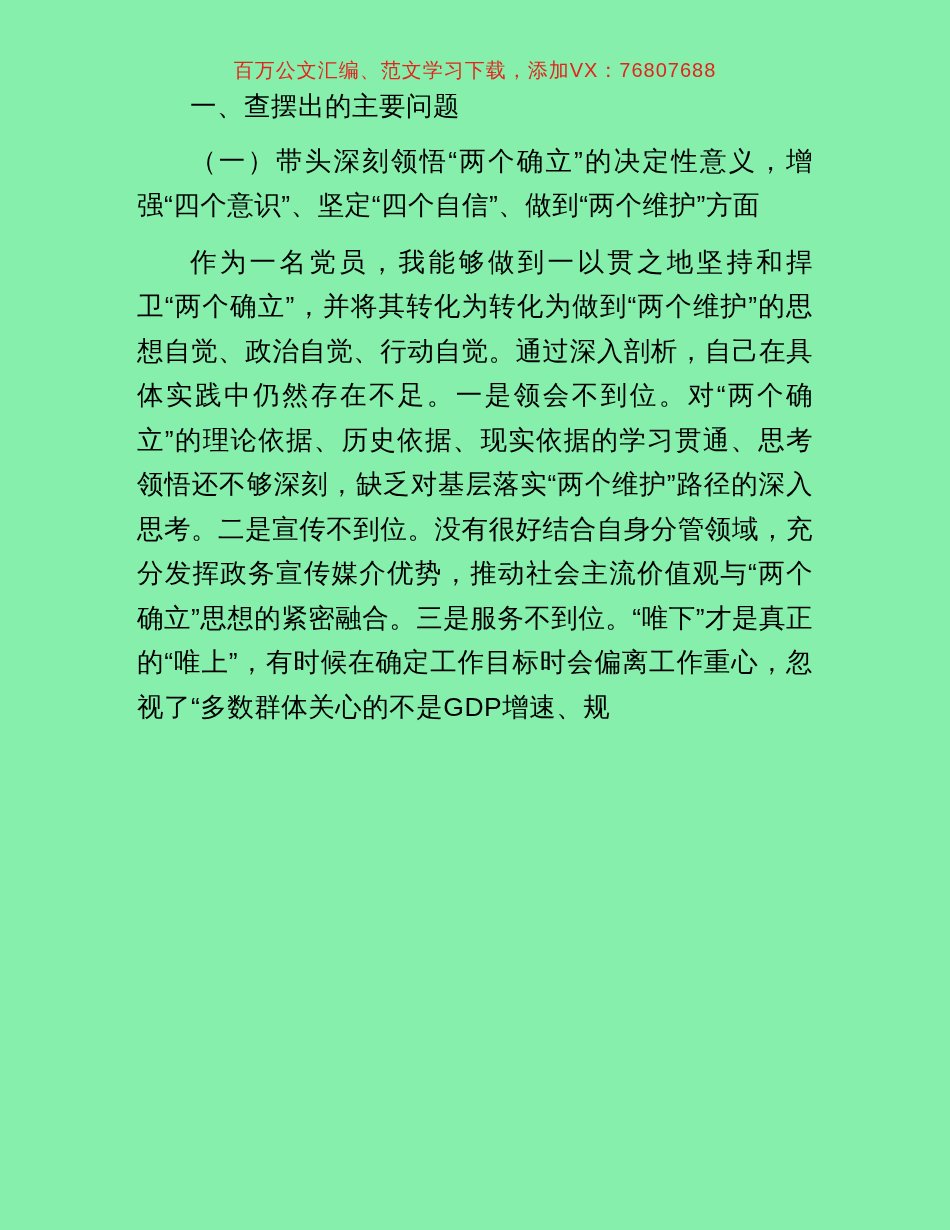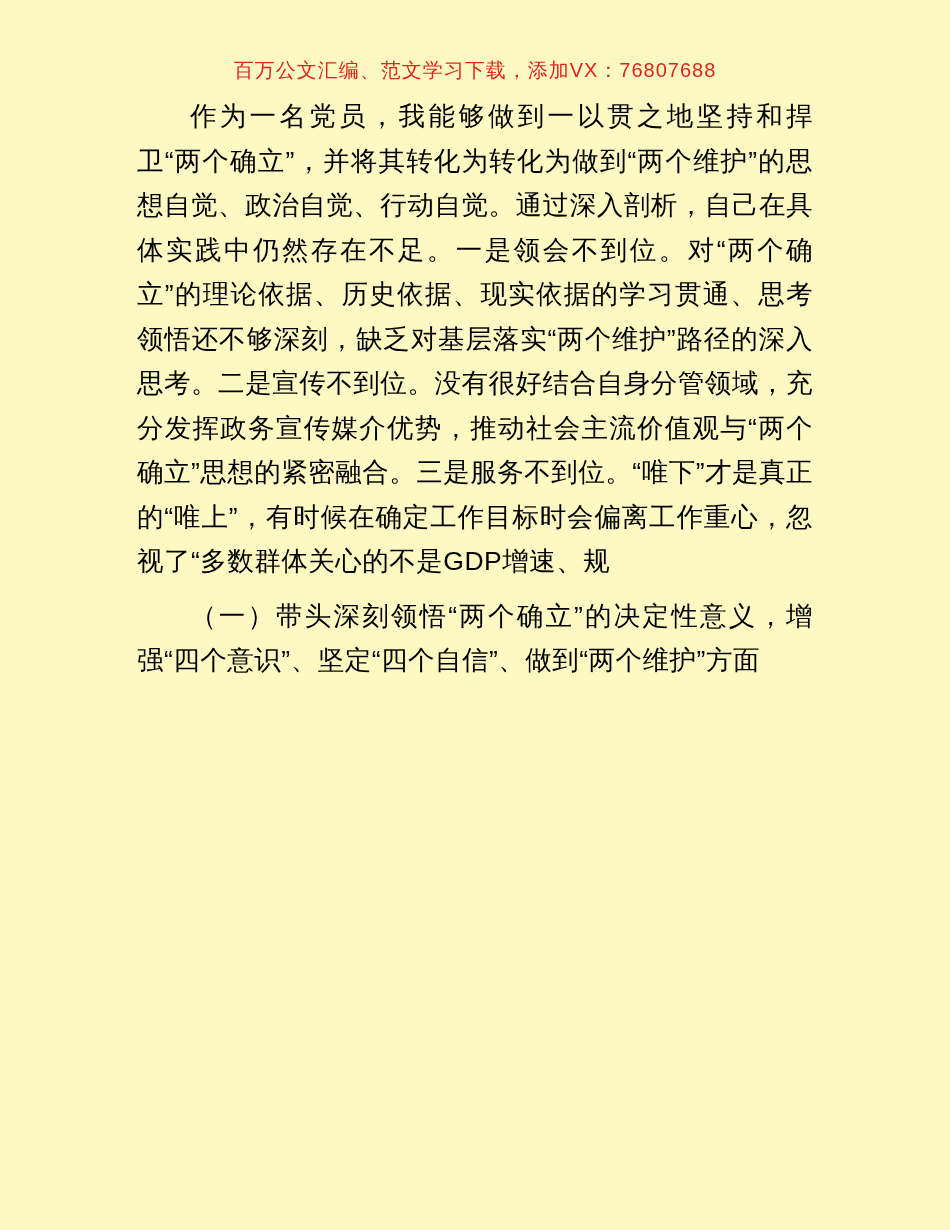--- a/index.html
+++ b/index.html
@@ -5,21 +5,21 @@
   html, body {
     margin: 0;
     padding: 0;
     background: #ffffff;
   }
   .page {
     position: relative;
     width: 950px;
     height: 1230px;
     margin: 0 auto;
-    background: #fef9c3;
+    background: #86efac;
     box-sizing: border-box;
     padding-top: 58px;
     font-family: "Liberation Sans", "DejaVu Sans", sans-serif;
     color: #000000;
     overflow: hidden;
   }
   .promo {
     font-size: 20px;
     line-height: 24px;
     text-align: center;
@@ -53,19 +53,20 @@
 </head>
 <body>
 
 <div class="page">
 
   <div class="promo">百万公文汇编、范文学习下载，添加VX：76807688</div>
 
 
   <div class="content">
 
+    <p class="para section-heading">一、查摆出的主要问题</p>
+
+    <p class="para sub-heading">（一）带头深刻领悟“两个确立”的决定性意义，增强“四个意识”、坚定“四个自信”、做到“两个维护”方面</p>
 
     <p class="para body-text">作为一名党员，我能够做到一以贯之地坚持和捍卫“两个确立”，并将其转化为转化为做到“两个维护”的思想自觉、政治自觉、行动自觉。通过深入剖析，自己在具体实践中仍然存在不足。一是领会不到位。对“两个确立”的理论依据、历史依据、现实依据的学习贯通、思考领悟还不够深刻，缺乏对基层落实“两个维护”路径的深入思考。二是宣传不到位。没有很好结合自身分管领域，充分发挥政务宣传媒介优势，推动社会主流价值观与“两个确立”思想的紧密融合。三是服务不到位。“唯下”才是真正的“唯上”，有时候在确定工作目标时会偏离工作重心，忽视了“多数群体关心的不是GDP增速、规</p>
-
-    <p class="para sub-heading">（一）带头深刻领悟“两个确立”的决定性意义，增强“四个意识”、坚定“四个自信”、做到“两个维护”方面</p>
   </div>
 
 </div>
 
 </body></html>

